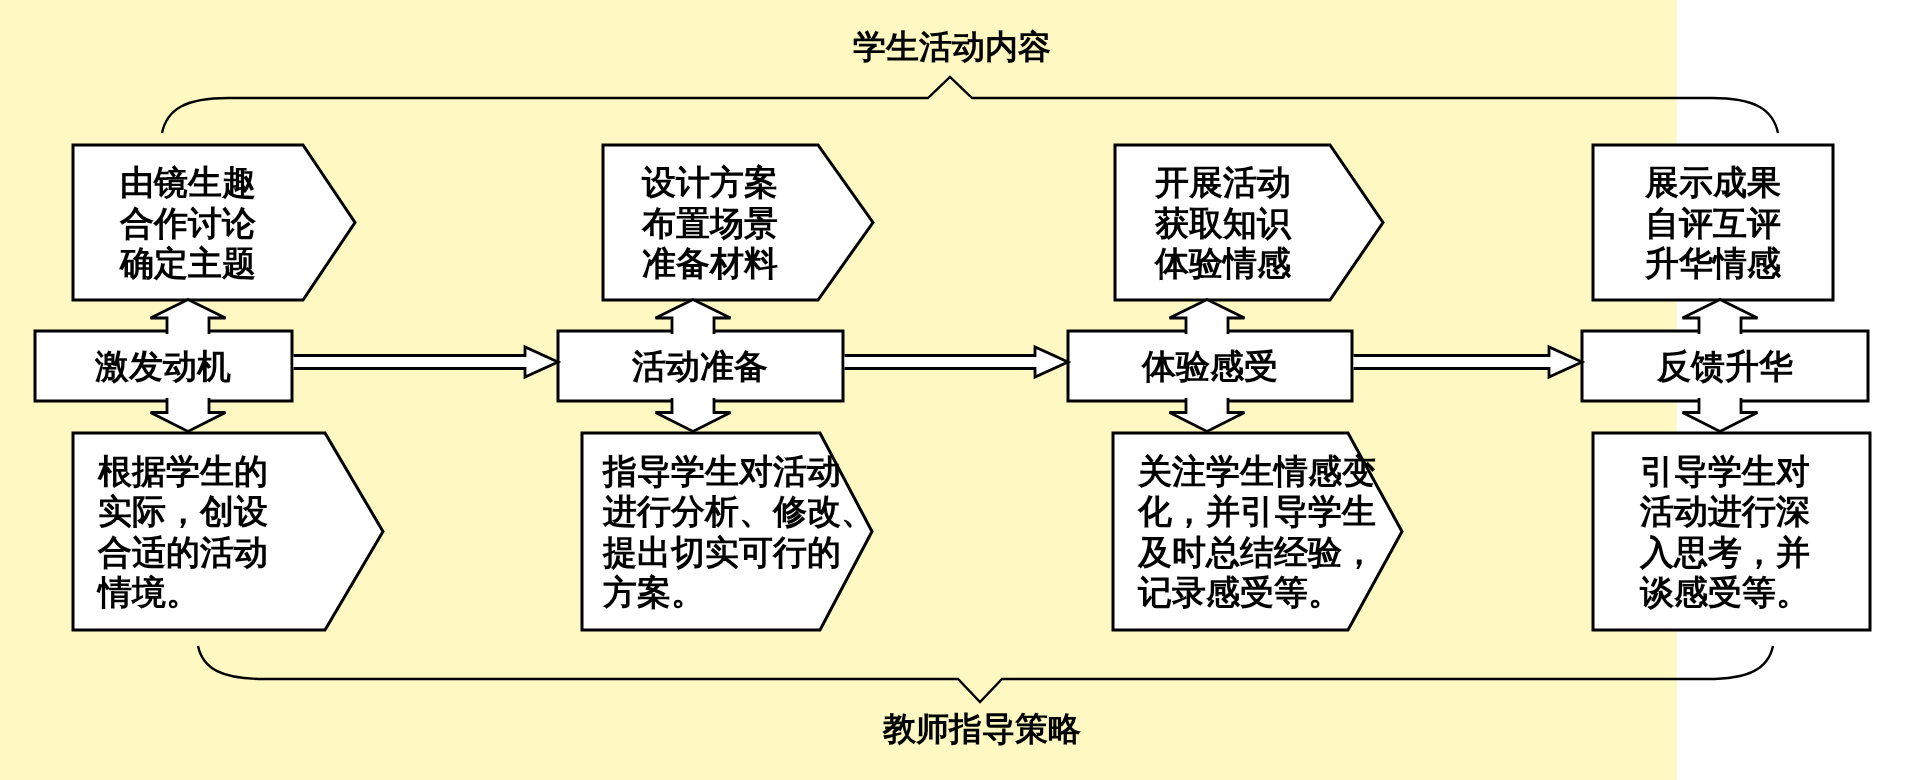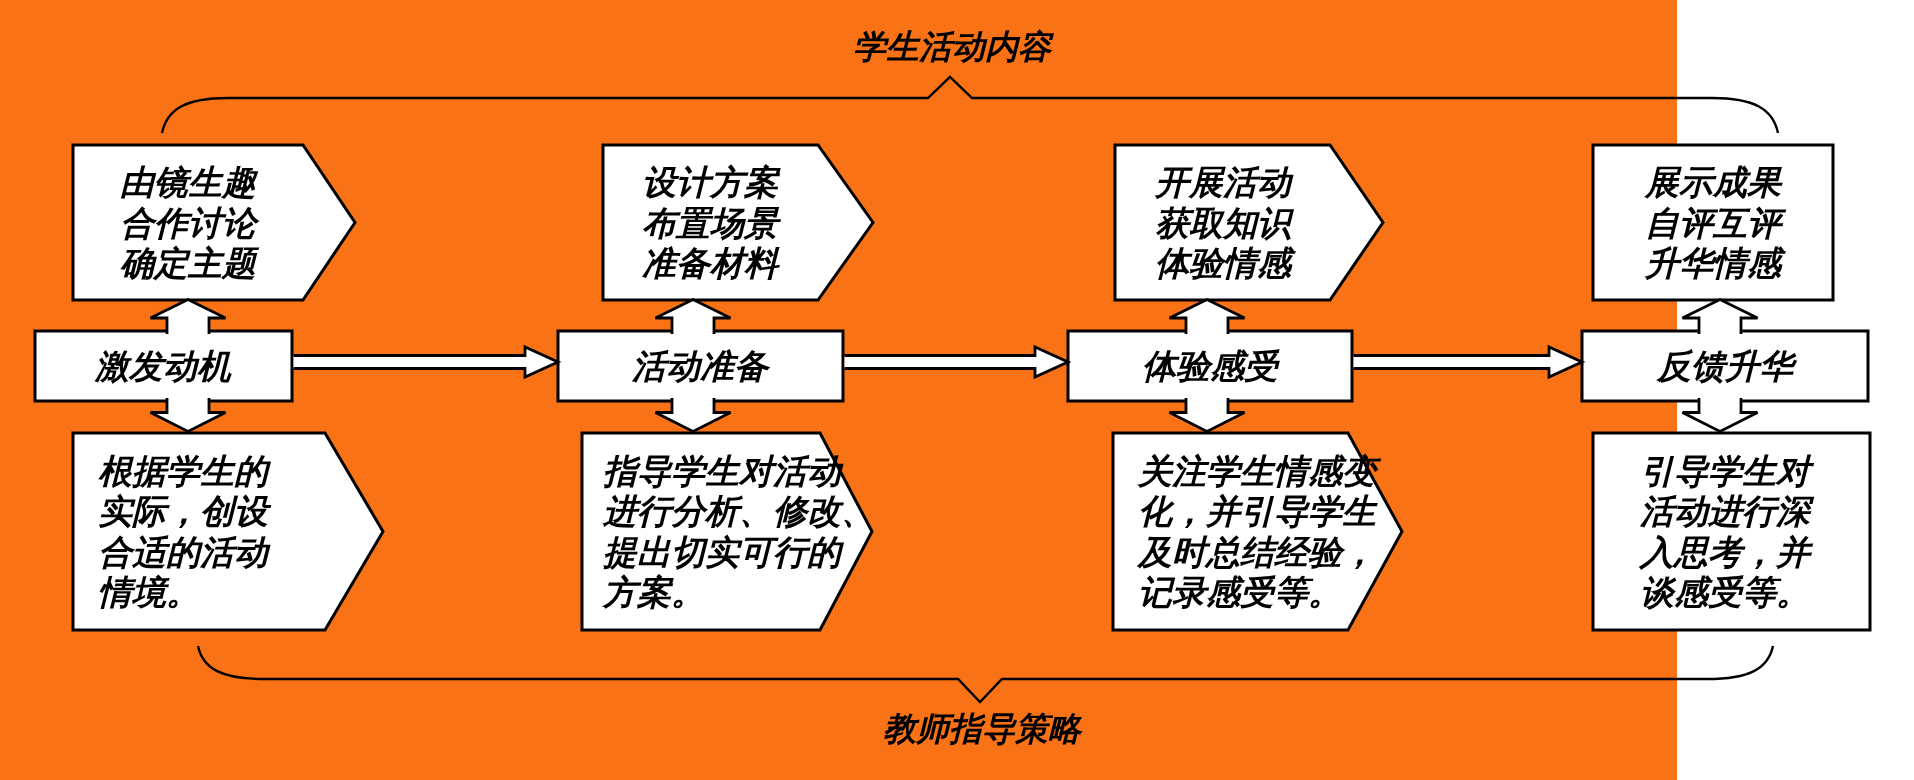--- a/index.html
+++ b/index.html
@@ -4,23 +4,22 @@
 <style>
   html, body {
     margin: 0;
     padding: 0;
     background: #ffffff;
   }
   .canvas {
     position: relative;
     width: 1677px;
     height: 780px;
-    background: #f97316;
+    background: #fef9c3;
     font-family: "Liberation Serif", "DejaVu Serif", serif;
-    font-style: italic;
   }
   svg { display: block; }
   .shape {
     fill: #ffffff;
     stroke: #000000;
     stroke-width: 3;
     stroke-linejoin: miter;
   }
   .arrow {
     fill: #ffffff;

